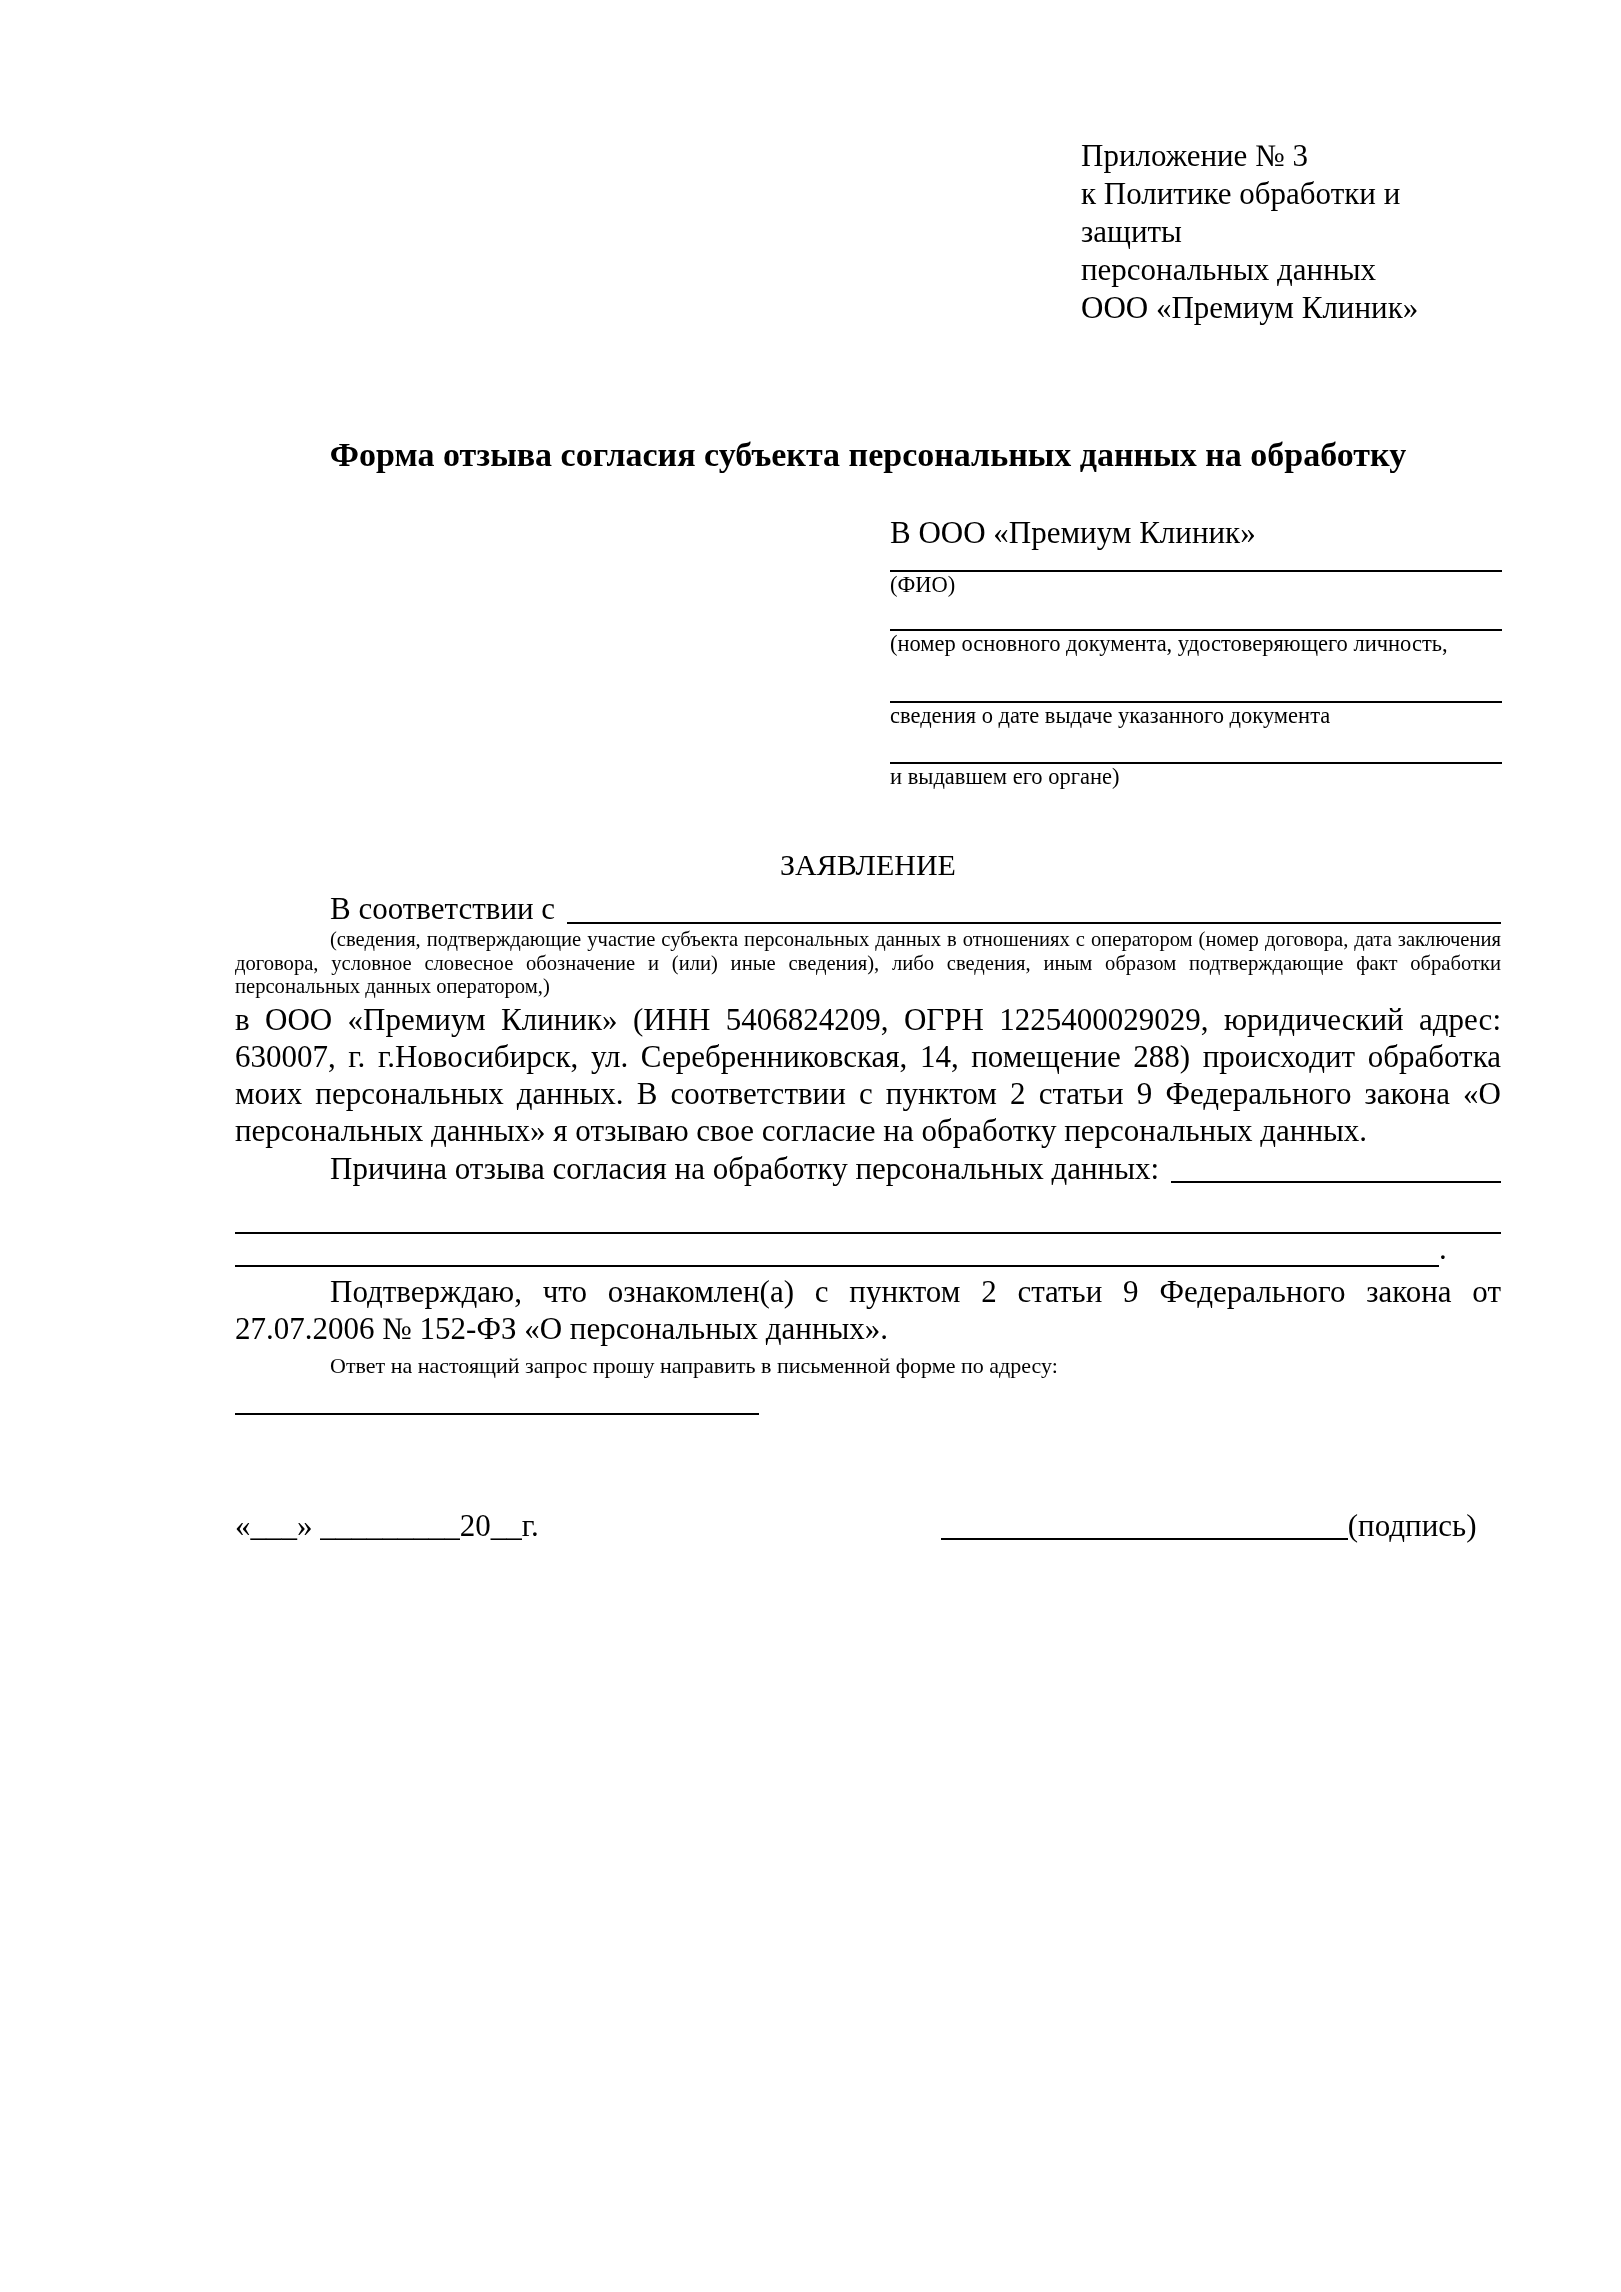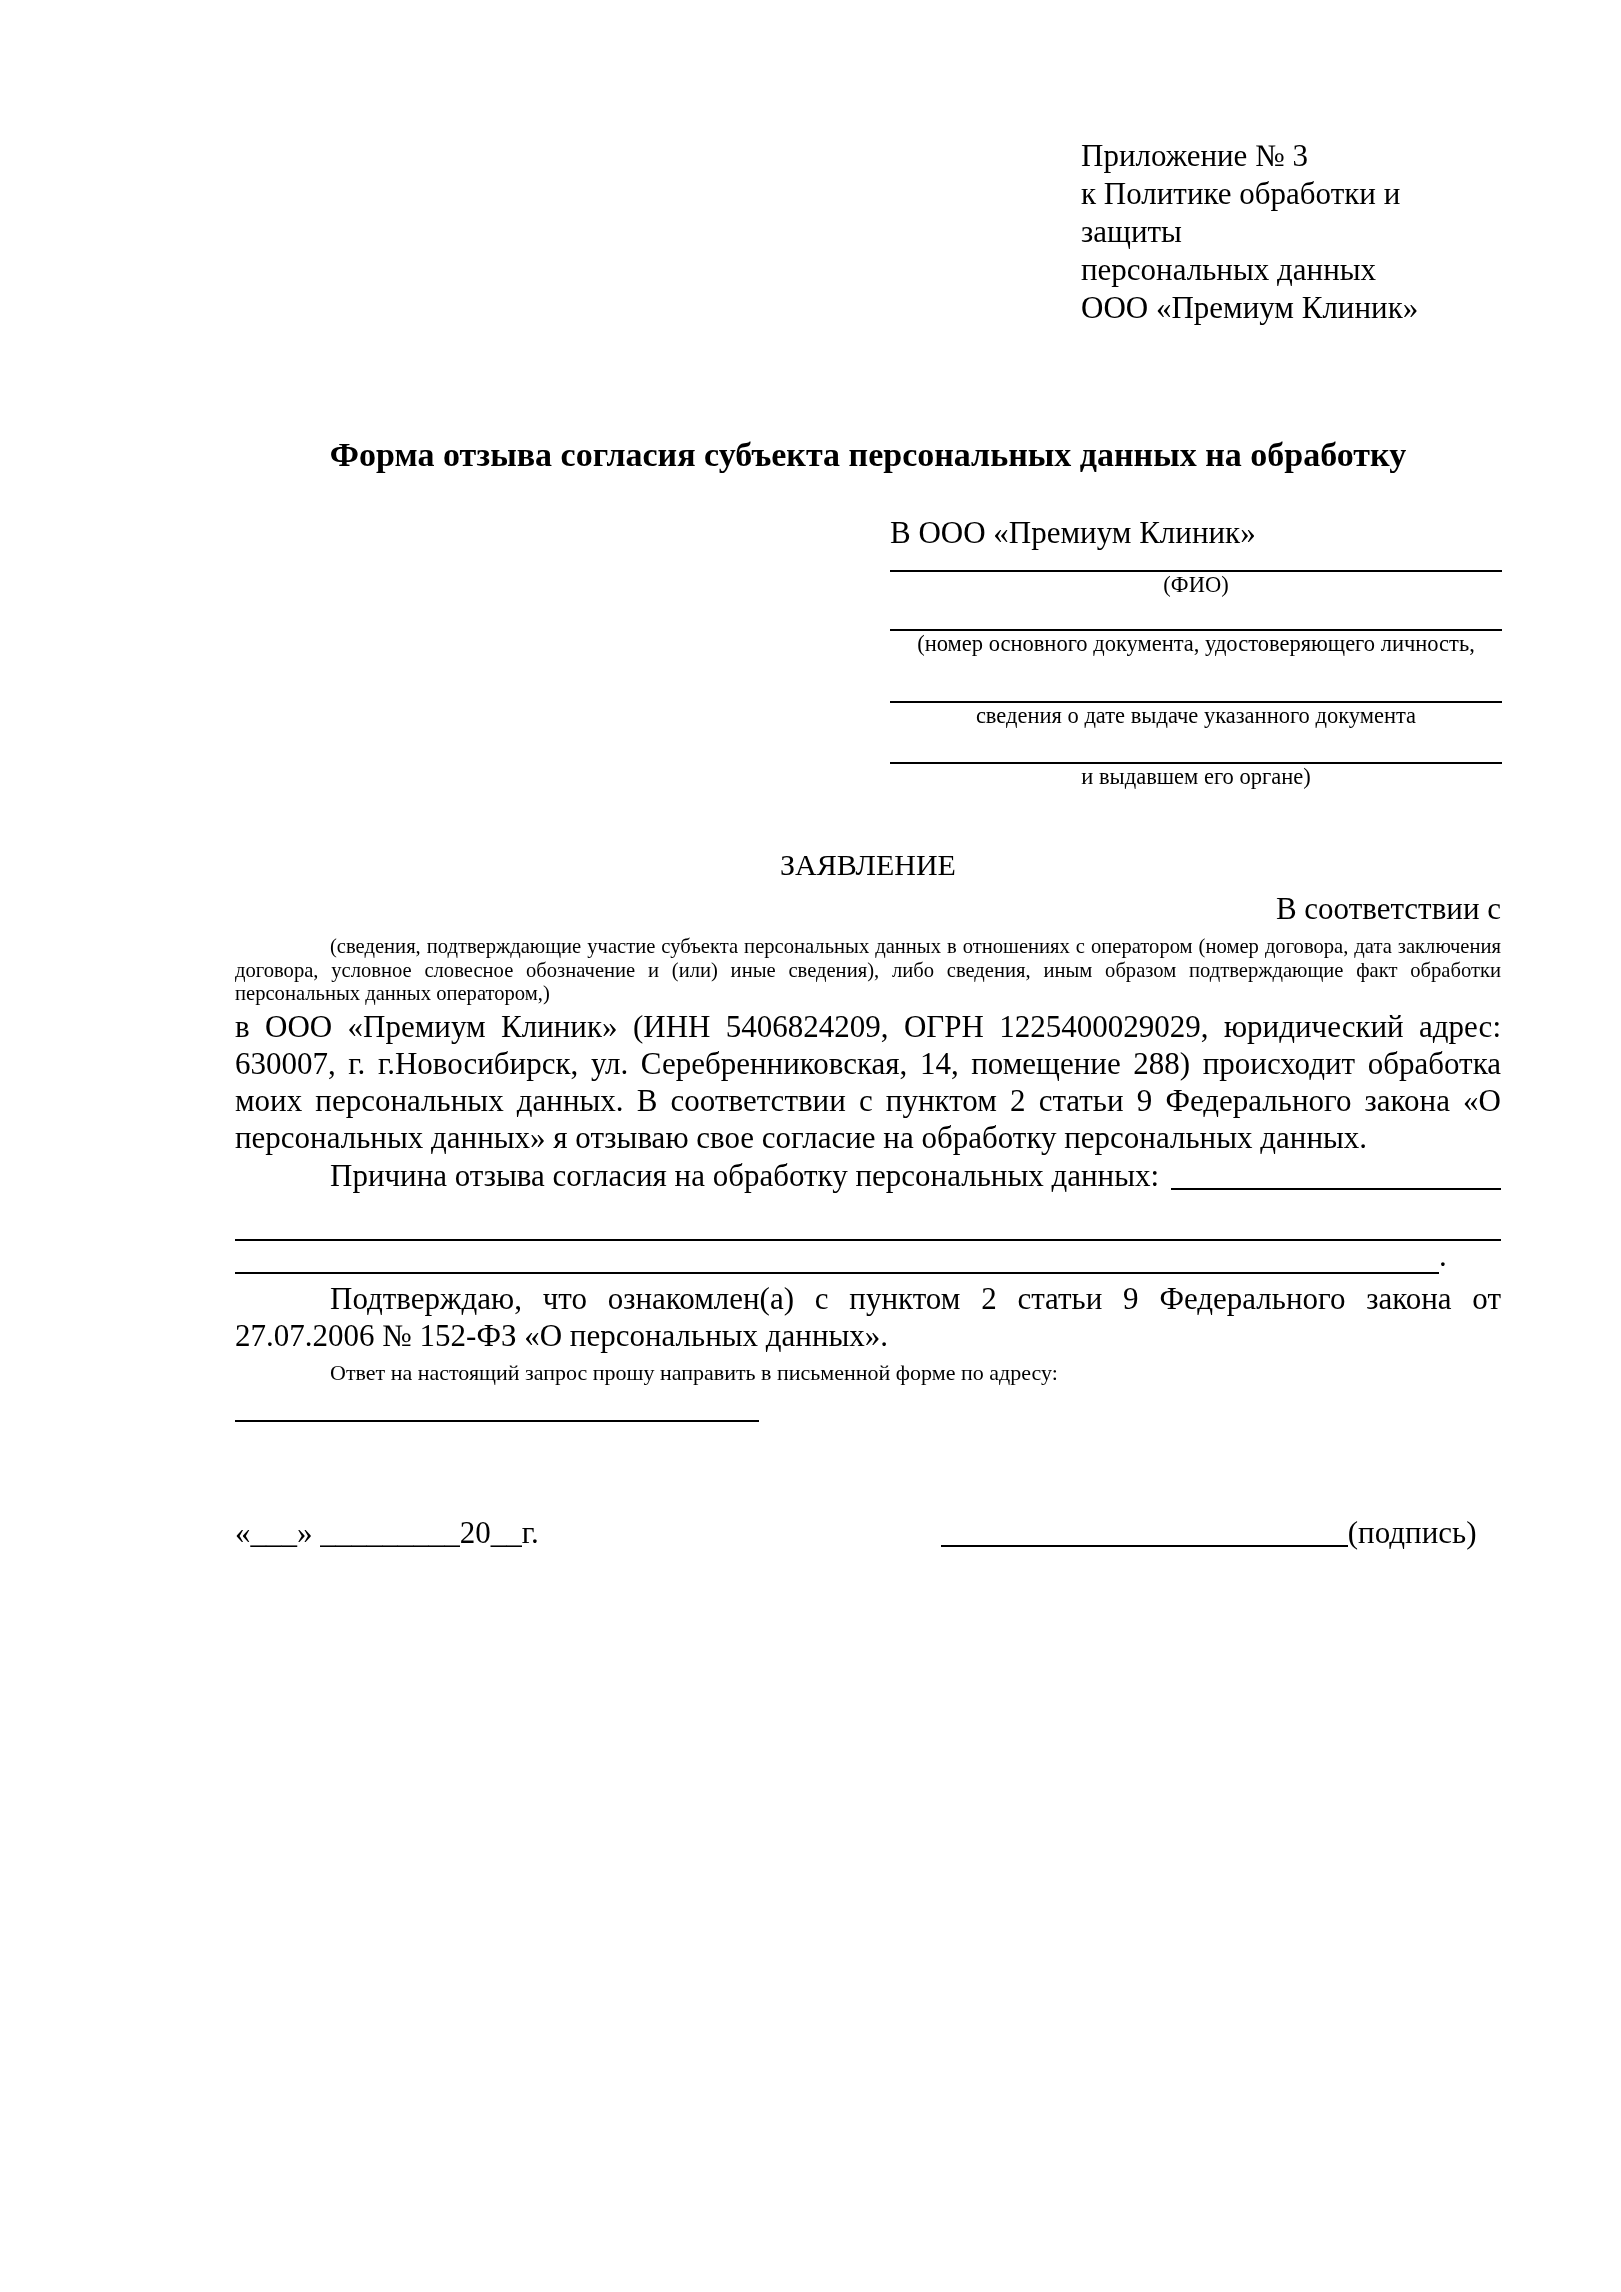--- a/index.html
+++ b/index.html
@@ -13,25 +13,25 @@
   
   .header-block { margin:137px 0 0 846px; font-size:31px; line-height:38px; }
   
   .doc-title { margin-top:106px; text-align:center; font-weight:bold; font-size:34px; line-height:44px; }
   
   .recipient { margin-left:655px; width:612px; font-size:31px; }
   .recipient .addressee { margin-top:39px; line-height:33px; }
   .recipient .from { line-height:33px; }
   .field-line { border-bottom:2.9px solid #000; }
   .fl-1 { height:20.6px; } .fl-2 { height:32px; } .fl-3 { height:44px; } .fl-4 { height:34px; }
-  .field-label { font-size:22.5px; line-height:25.5px; text-align:center; }
+  .field-label { font-size:22.5px; line-height:25.5px; text-align:left; }
   
   .statement-heading { margin-top:57px; text-align:center; font-size:30px; line-height:35px; }
   .flex-row { display:flex; align-items:flex-end; font-size:31px; line-height:39px; }
-  .accord-row { margin-top:7.8px;flex-direction:column; }
+  .accord-row { margin-top:7.8px; }
   .indent { margin-left:95px; }
   .fill { flex:1; border-bottom:2.9px solid #000; height:29px; margin:0 0 4.9px 11.8px; }
   .small-print { font-size:20.6px; line-height:23.5px; text-align:justify; text-indent:95px; }
   .body-par { margin-top:2px; font-size:31px; line-height:37px; text-align:justify; }
   .blank-a { height:44px; border-bottom:2.9px solid #000; }
   .blank-b-row { display:flex; align-items:flex-end; font-size:31px; height:33px; }
   .blank-b { width:1204px; border-bottom:2.9px solid #000; height:100%; }
   .confirm-par { margin-top:5.9px; font-size:31px; line-height:37px; text-align:justify; text-indent:95px; }
   .reply-par { font-size:22px; line-height:37px; text-align:justify; text-indent:95px; }
   .address-row { }

